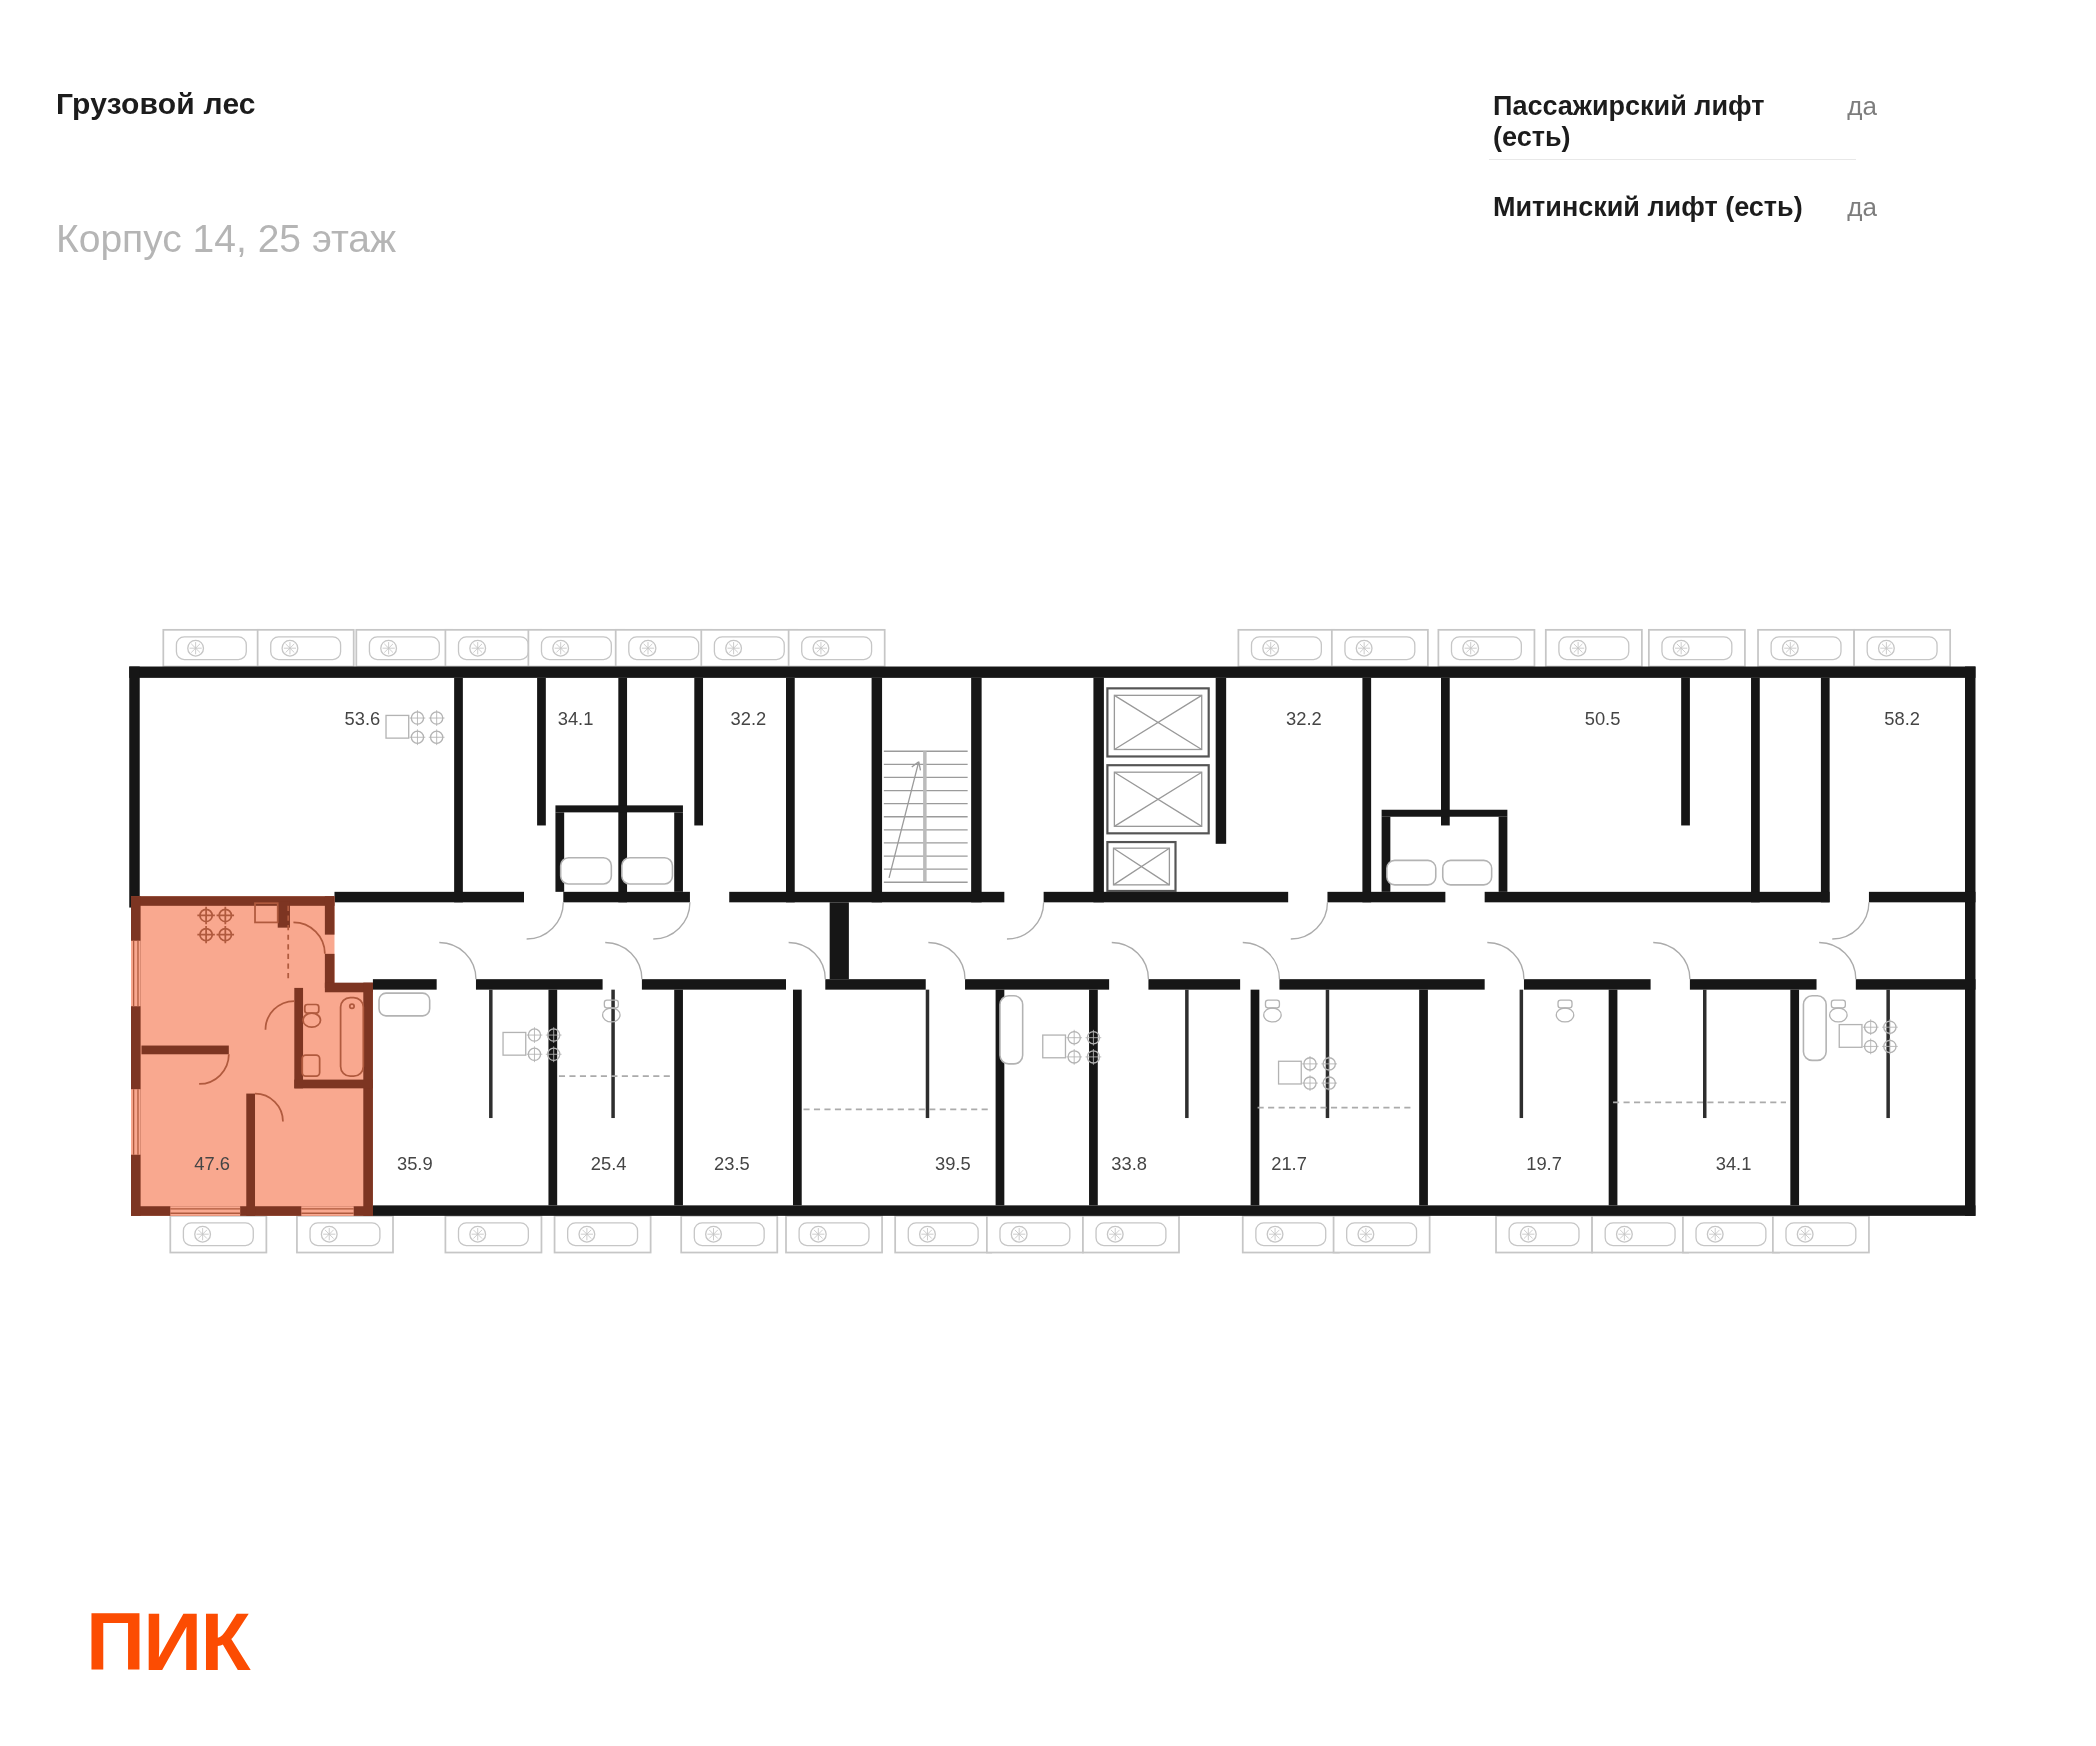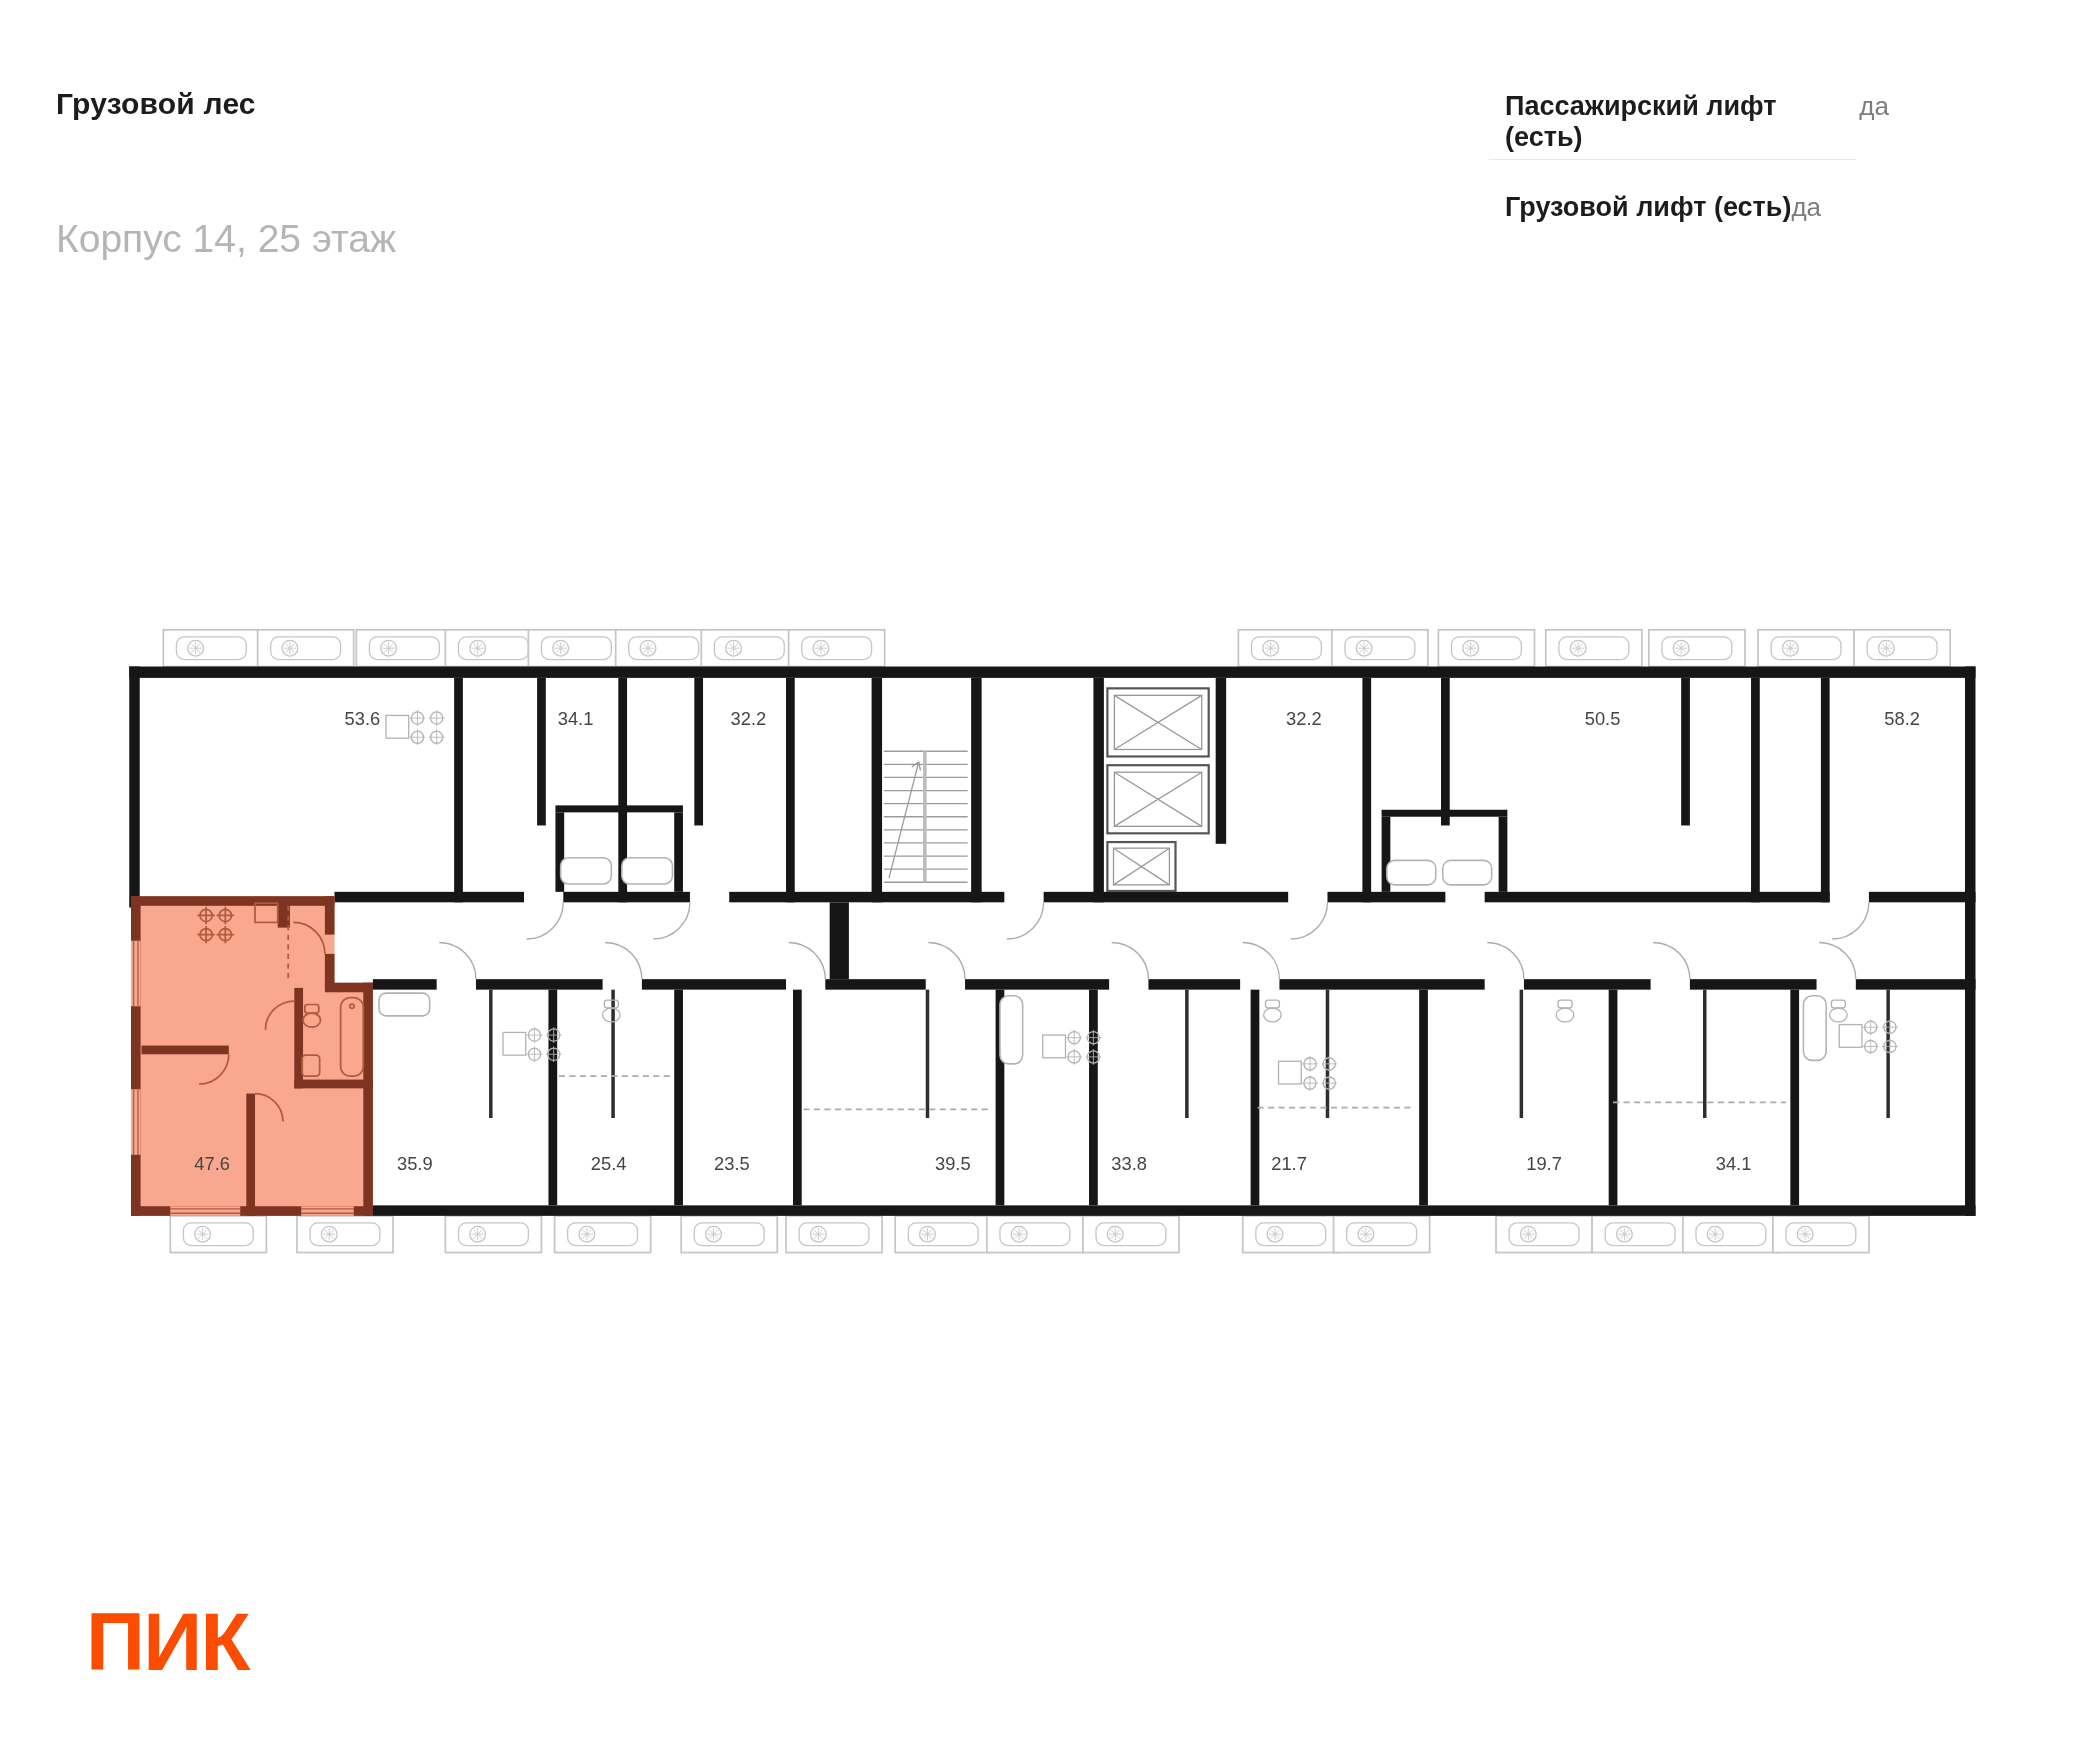--- a/index.html
+++ b/index.html
@@ -2,21 +2,21 @@
 <html style="font-size:14px"><head>
 <meta charset="utf-8">
 <style>
   html,body{margin:0;padding:0;background:#ffffff;}
   body{font-family:"Liberation Sans", sans-serif;}
   #page{position:relative;width:2096px;height:1747px;background:#ffffff;overflow:hidden;}
   .project{position:absolute;left:56px;top:87px;font-size:30px;font-weight:600;color:#1c1c1c;letter-spacing:0.2px;}
   .title{position:absolute;left:54px;top:148px;font-size:51px;font-weight:700;color:#101010;letter-spacing:-0.4px;margin:0;}
   .subtitle{position:absolute;left:56px;top:217px;font-size:39px;font-weight:400;color:#b5b5b5;}
   .info{position:absolute;left:1489px;top:84px;width:384px;}
-  .info-row{position:absolute;left:16px;width:100%;display:flex;align-items:baseline;}
+  .info-row{position:absolute;left:4px;width:100%;display:flex;justify-content:space-between;align-items:baseline;}
   .info-row.r1{top:7px;}
   .info-row.r2{top:108px;}
   .info-label{font-size:27px;font-weight:700;color:#1c1c1c;}
   .info-value{font-size:26px;font-weight:400;color:#7d7d7d;}
   .info-divider{position:absolute;left:0;top:75px;width:367px;height:0;border-top:1.7px solid #e8e8e8;}
   .logo{position:absolute;left:86px;top:1595px;font-size:82px;font-weight:800;color:#fc4c02;letter-spacing:-1.7px;}
   svg.plan{position:absolute;left:0;top:0;width:2096px;height:1747px;}
   .area-label{font-family:"Liberation Sans",sans-serif;font-size:21px;font-weight:500;fill:#454545;}
 </style>
 </head>
@@ -27,21 +27,21 @@
   <div class="project">Грузовой лес</div>
   <div class="subtitle">Корпус 14, 25 этаж</div>
 
   <div class="info">
     <div class="info-row r1">
       <span class="info-label">Пассажирский лифт (есть)</span>
       <span class="info-value">да</span>
     </div>
     <div class="info-divider"></div>
     <div class="info-row r2">
-      <span class="info-label">Грузовой лифт (есть)</span>
+      <span class="info-label">Митинский лифт (есть)</span>
       <span class="info-value">да</span>
     </div>
   </div>
 
   <svg class="plan" viewBox="0 0 2400 2000" xmlns="http://www.w3.org/2000/svg">
 
     <g id="g-balconies">
         <rect x="187" y="721" width="110" height="42" fill="#ffffff" stroke="#c6c6c6" stroke-width="2"></rect>
         <rect x="202" y="729" width="80" height="26" rx="9" fill="none" stroke="#c6c6c6" stroke-width="1.5"></rect>
         <circle cx="224" cy="742" r="9" fill="none" stroke="#c6c6c6" stroke-width="1.5"></circle>

